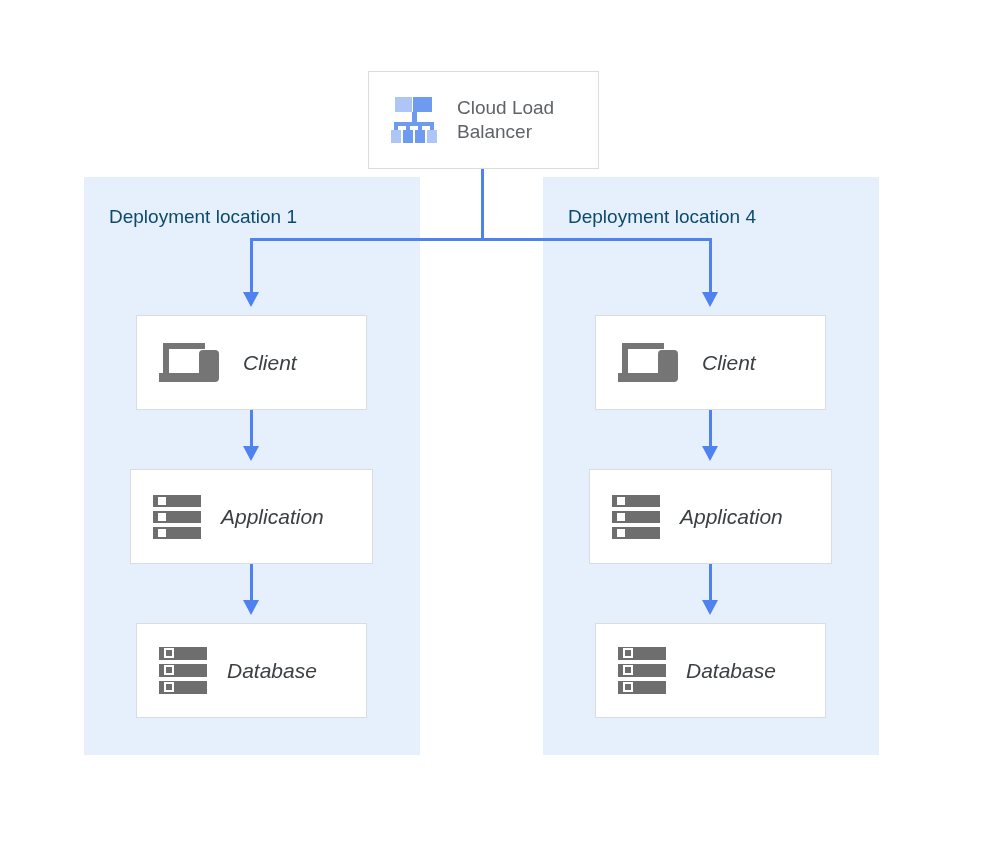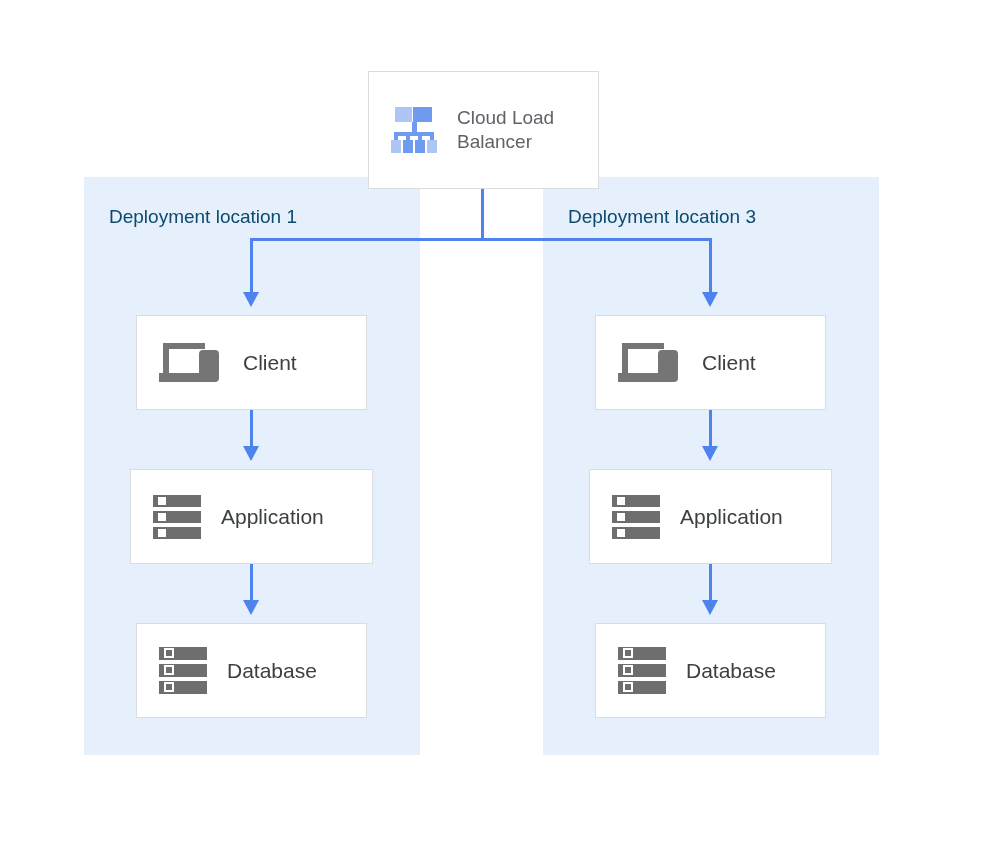--- a/index.html
+++ b/index.html
@@ -66,20 +66,21 @@
     margin-left: 18px;
     max-width: 116px;
   }
 
   
   .node.row {
     padding-left: 22px;
   }
   .node.row .node-label {
     margin-left: 20px;
+    font-style: italic;
   }
 
   
   .edge {
     position: absolute;
     background: #4d82ef;
     z-index: 3;
   }
   .edge.v { width: 3px; }
   .edge.h { height: 3px; }
@@ -163,23 +164,23 @@
 </style>
 </head>
 <body>
 
 <div id="diagram">
 
   <div class="zone" style="left:84px; top:177px; width:336px; height:578px;"></div>
   <div class="zone" style="left:543px; top:177px; width:336px; height:578px;"></div>
 
   <div class="zone-label" style="left:109px; top:206px;">Deployment location 1</div>
-  <div class="zone-label" style="left:568px; top:206px;">Deployment location 3</div>
-
-  <div class="node lb" style="left:368px; top:71px; width:231px; height:118px;">
+  <div class="zone-label" style="left:568px; top:206px;">Deployment location 4</div>
+
+  <div class="node lb" style="left:368px; top:71px; width:231px; height:98px;">
     <span class="node-icon">
       <span class="lb-glyph">
         <i class="lb-top-l"></i>
           <i class="lb-top-r"></i>
         <i class="lb-stem"></i>
           <i class="lb-bus"></i>
         <i class="lb-d1"></i>
           <i class="lb-d2"></i>
           <i class="lb-d3"></i>
           <i class="lb-d4"></i>

